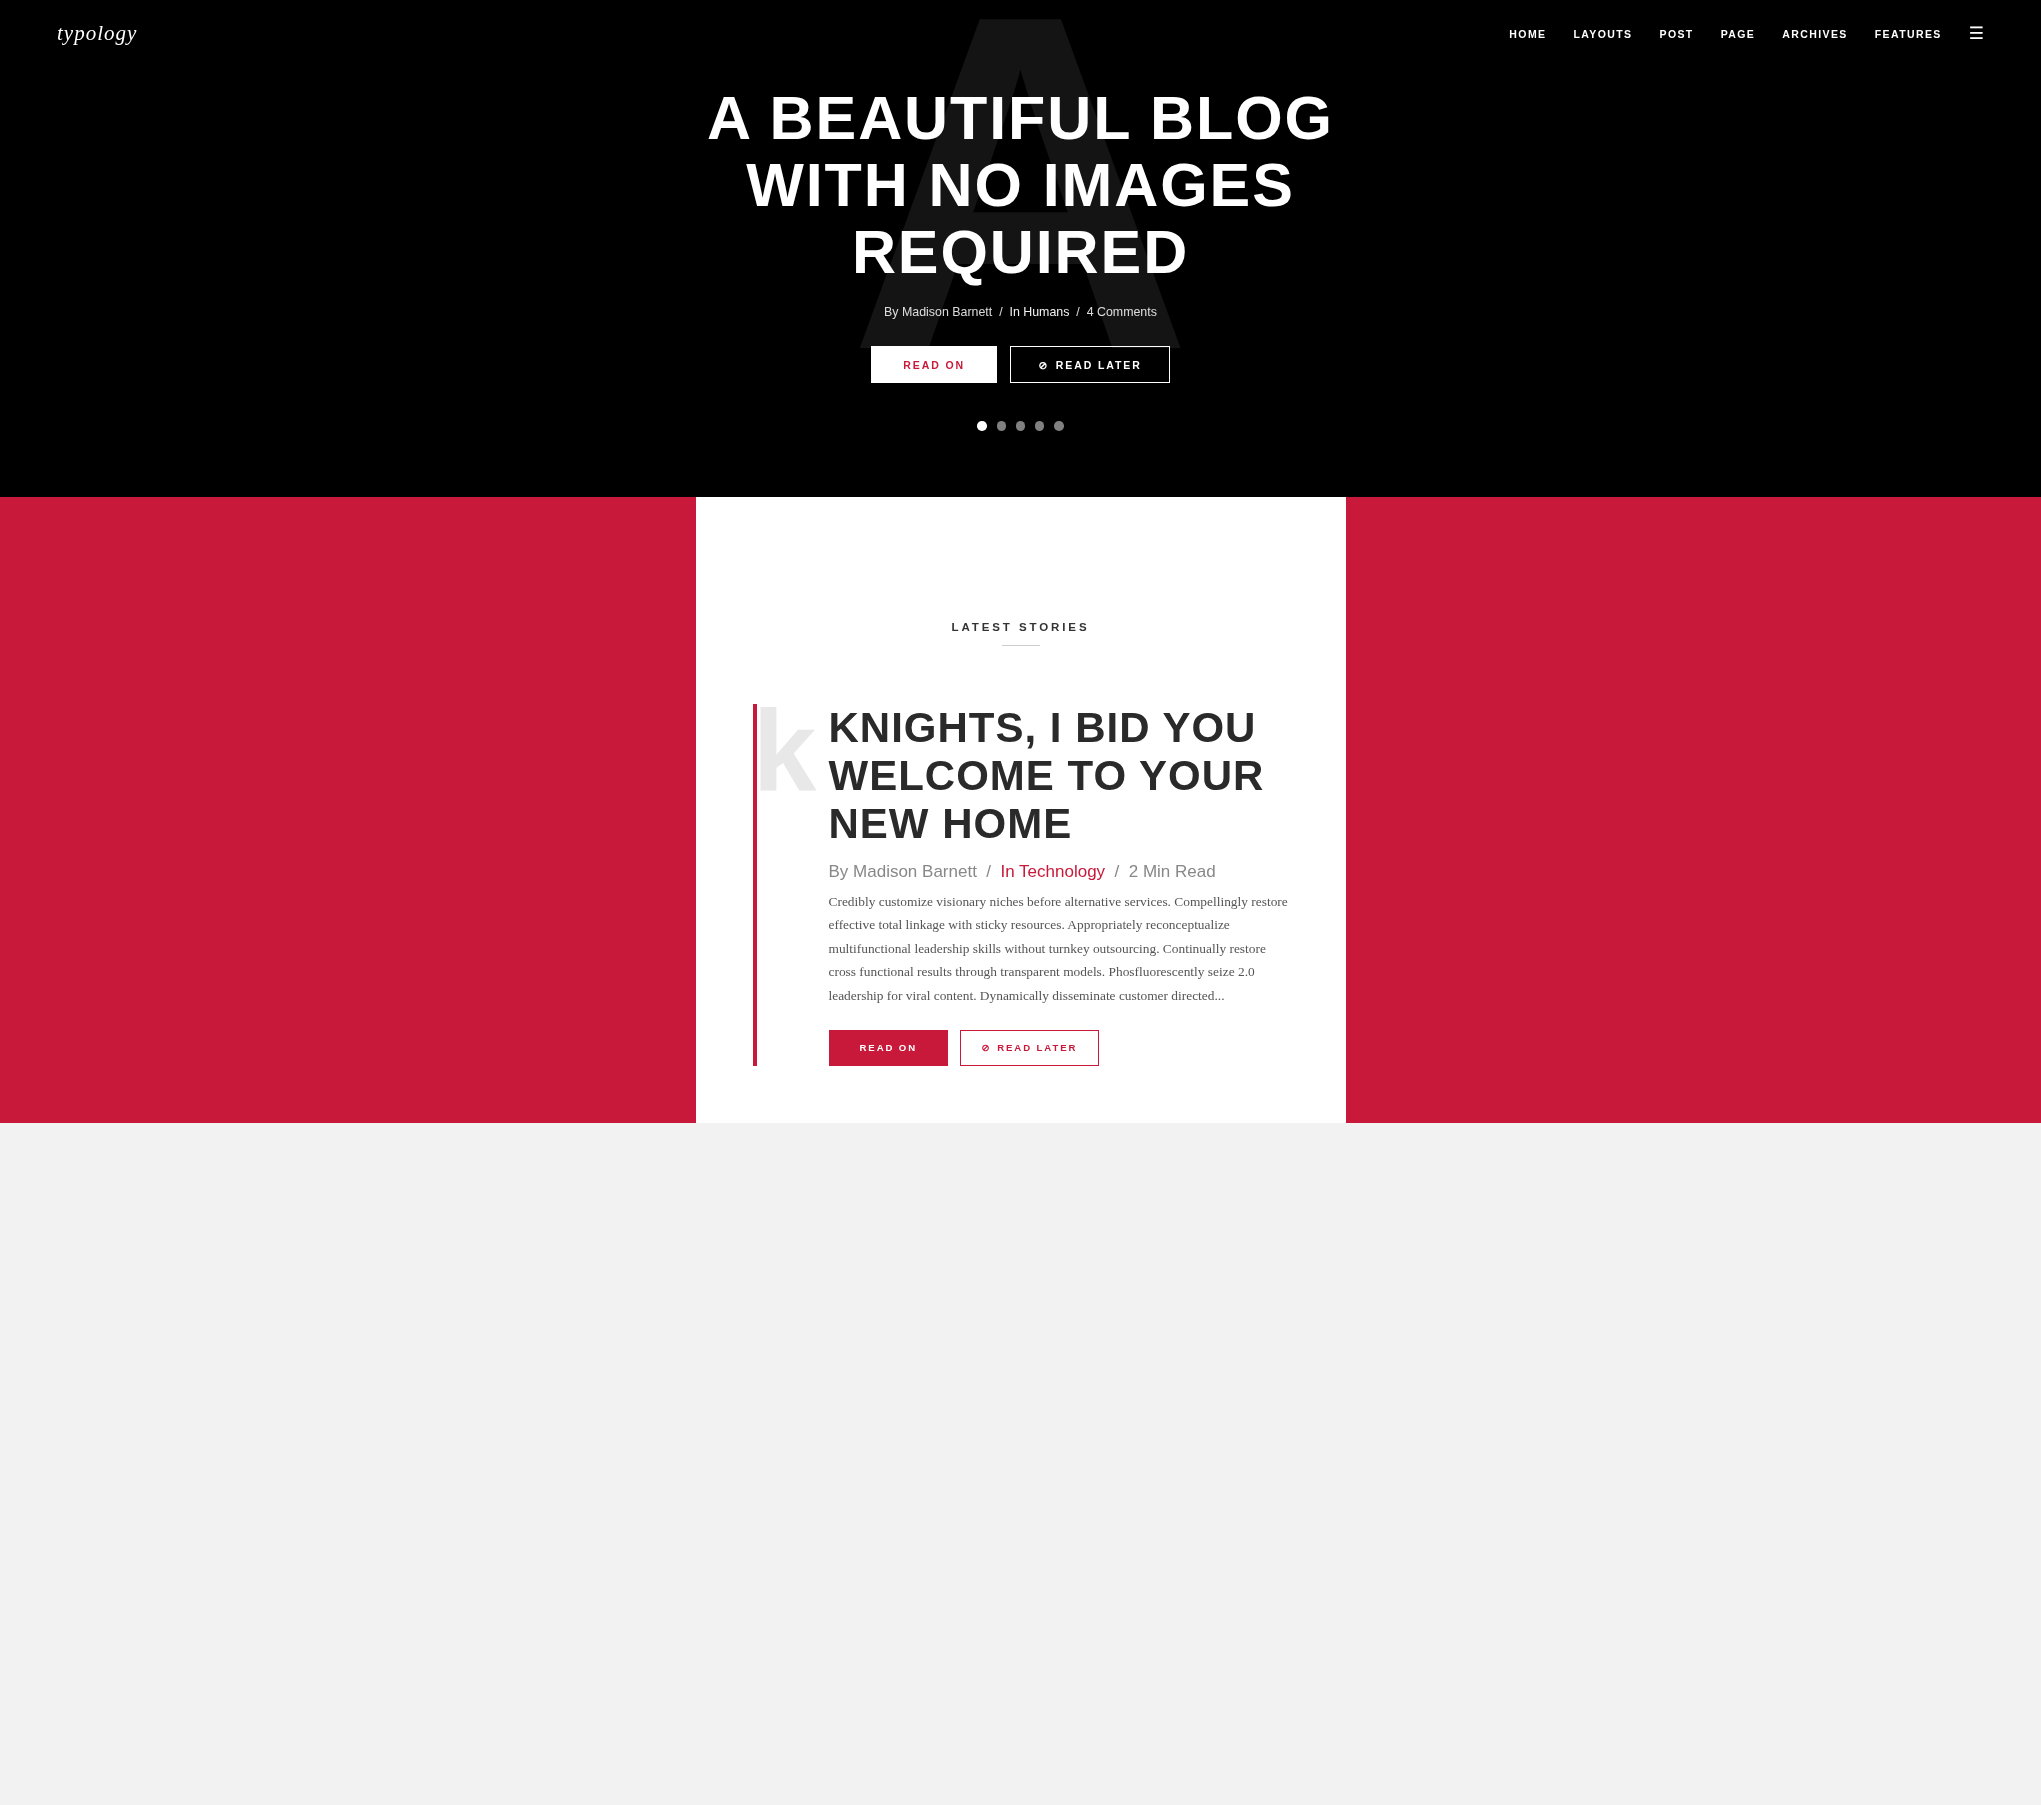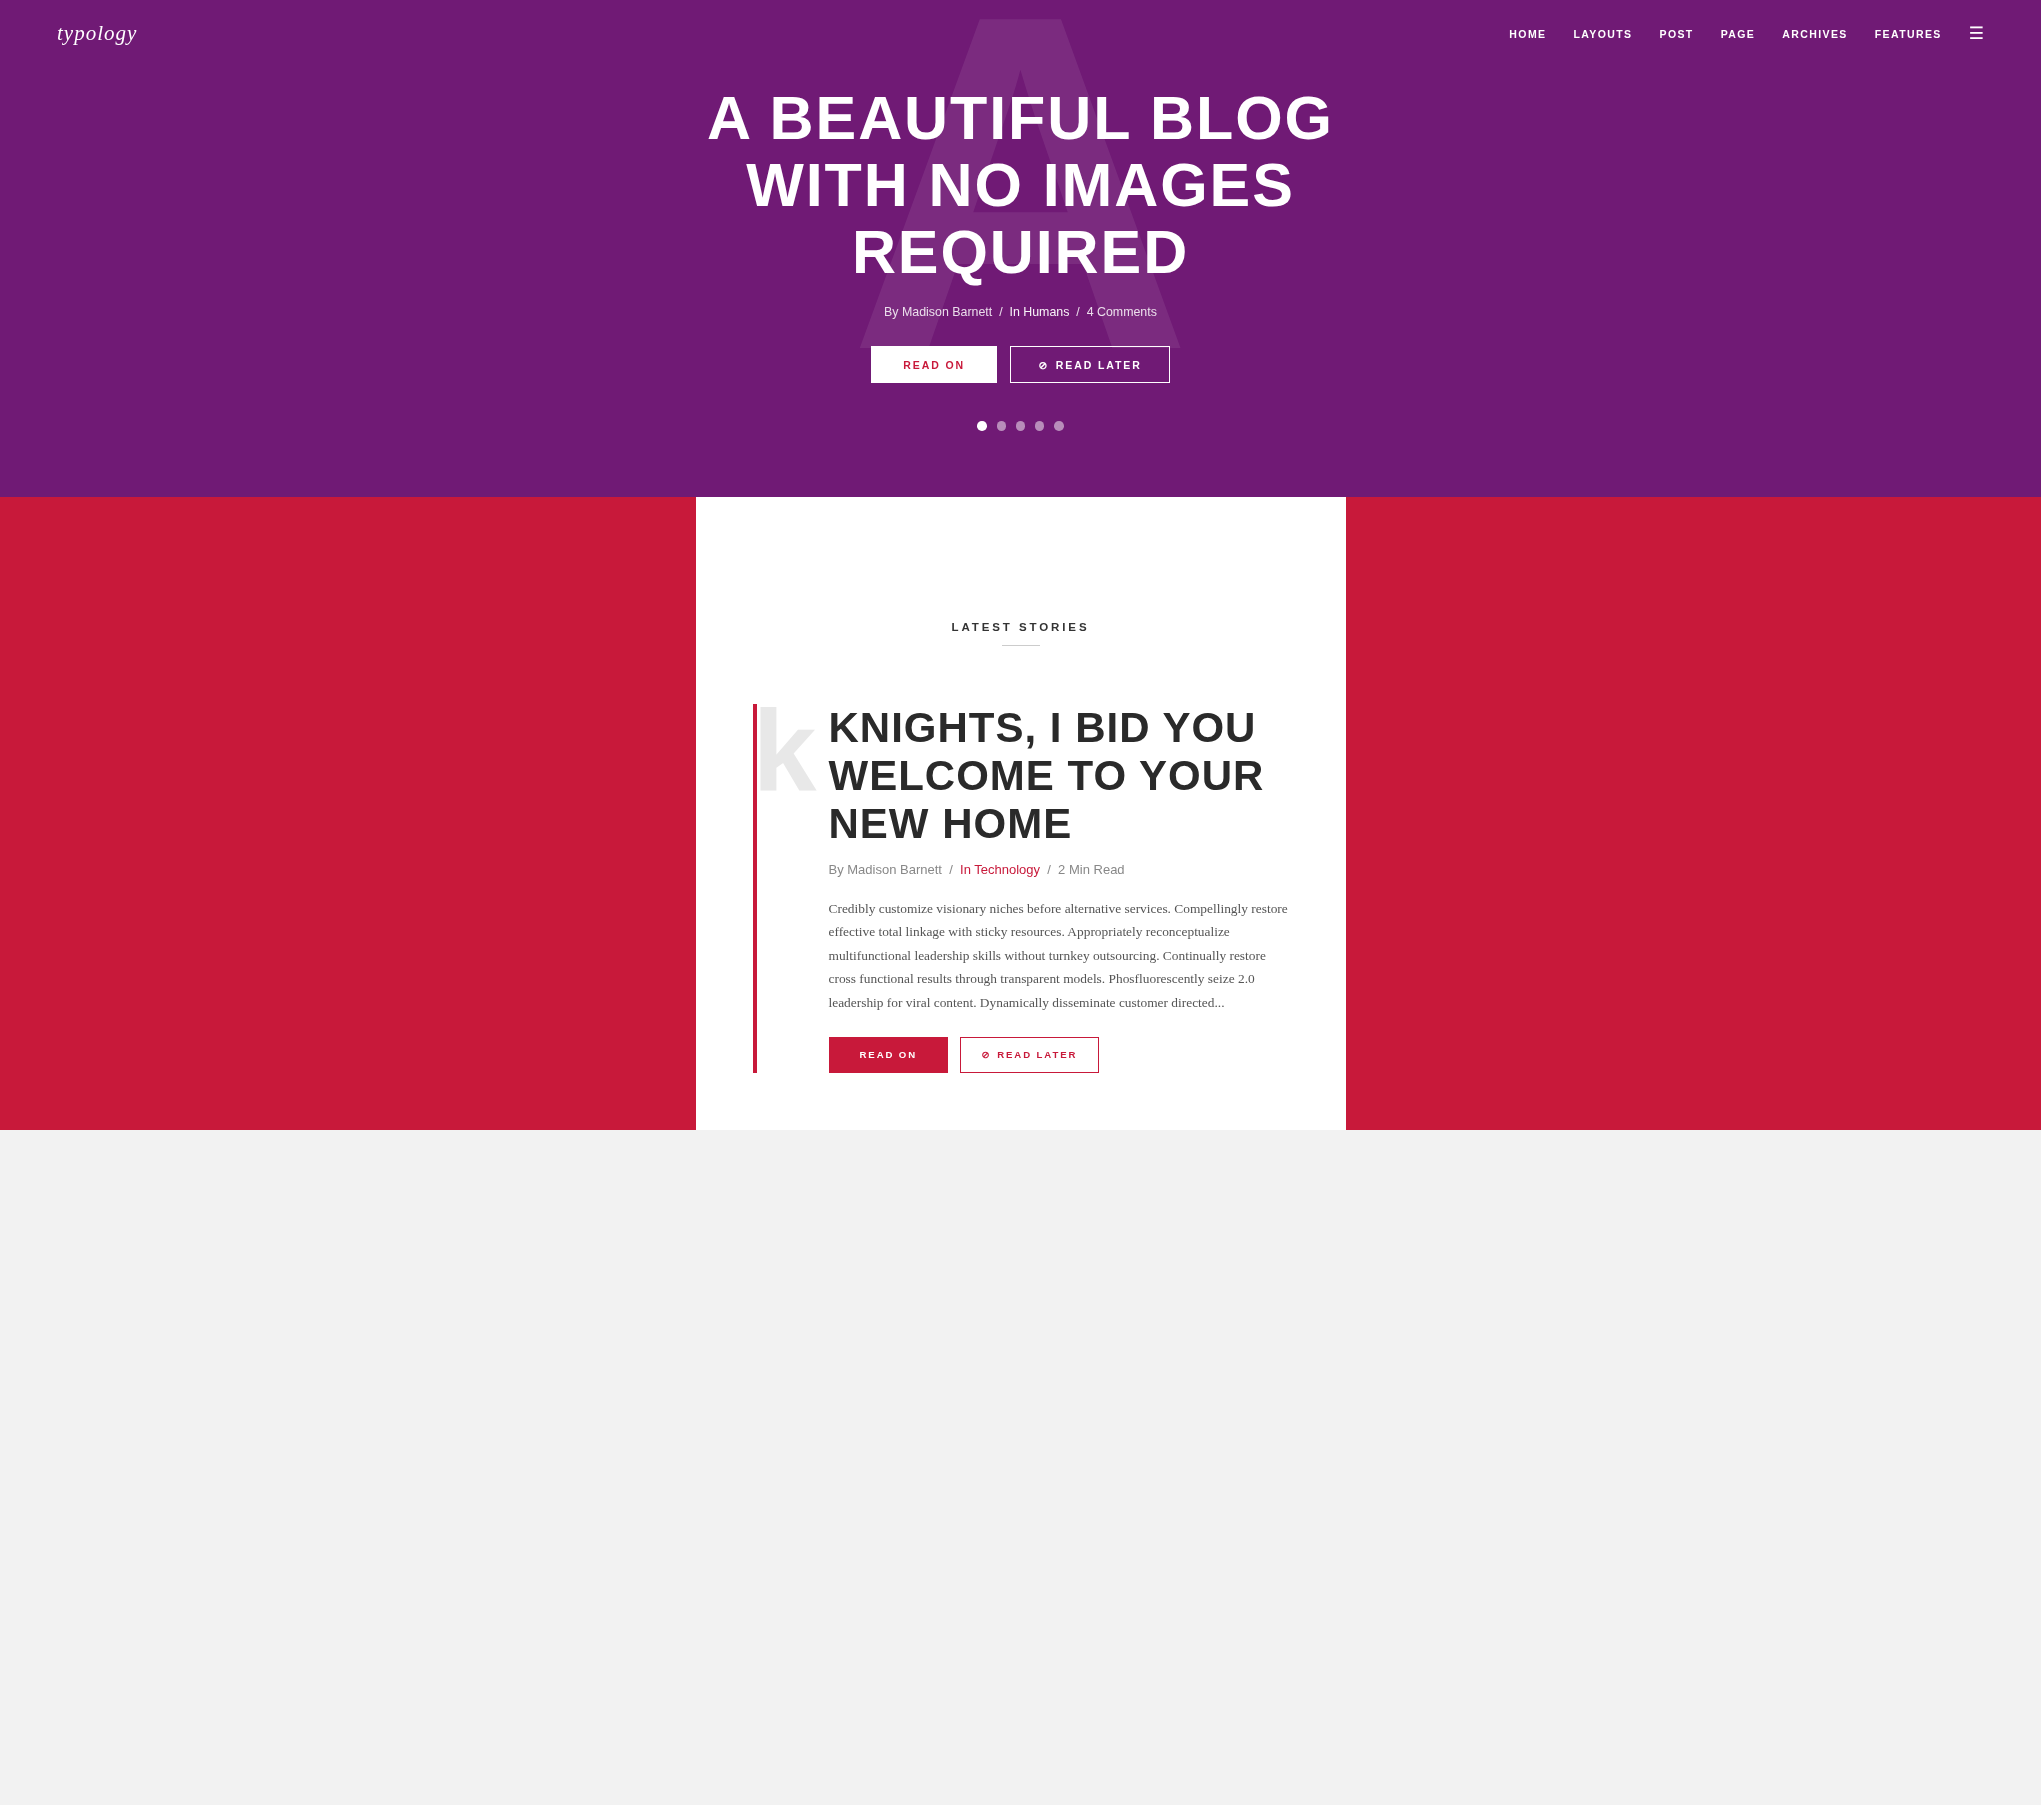--- a/index.html
+++ b/index.html
@@ -37,21 +37,21 @@
       text-transform: uppercase;
     }
     .nav-menu-icon {
       color: #fff;
       font-size: 17px;
       cursor: pointer;
     }
 
     
     .hero {
-      background-color: #701a75;
+      background-color: #000000;
       min-height: 497px;
       display: flex;
       flex-direction: column;
       align-items: center;
       justify-content: center;
       position: relative;
       overflow: hidden;
       padding: 76px 38px 57px;
     }
     .hero-bg-letter {
@@ -203,23 +203,23 @@
       font-size: 42px;
       font-weight: 900;
       text-transform: uppercase;
       color: #2a2a2a;
       line-height: 1.15;
       margin-bottom: 13.4px;
       letter-spacing: 1px;
     }
     .article-meta {
       font-family: Arial, sans-serif;
-      font-size: 13px;
+      font-size: 17px;
       color: #888;
-      margin-bottom: 20px;
+      margin-bottom: 8px;
     }
     .article-meta a {
       color: #c8193a;
       text-decoration: none;
     }
     .article-excerpt {
       font-family: Liberation Serif, serif;
       font-size: 13.4px;
       line-height: 1.75;
       color: #555;

